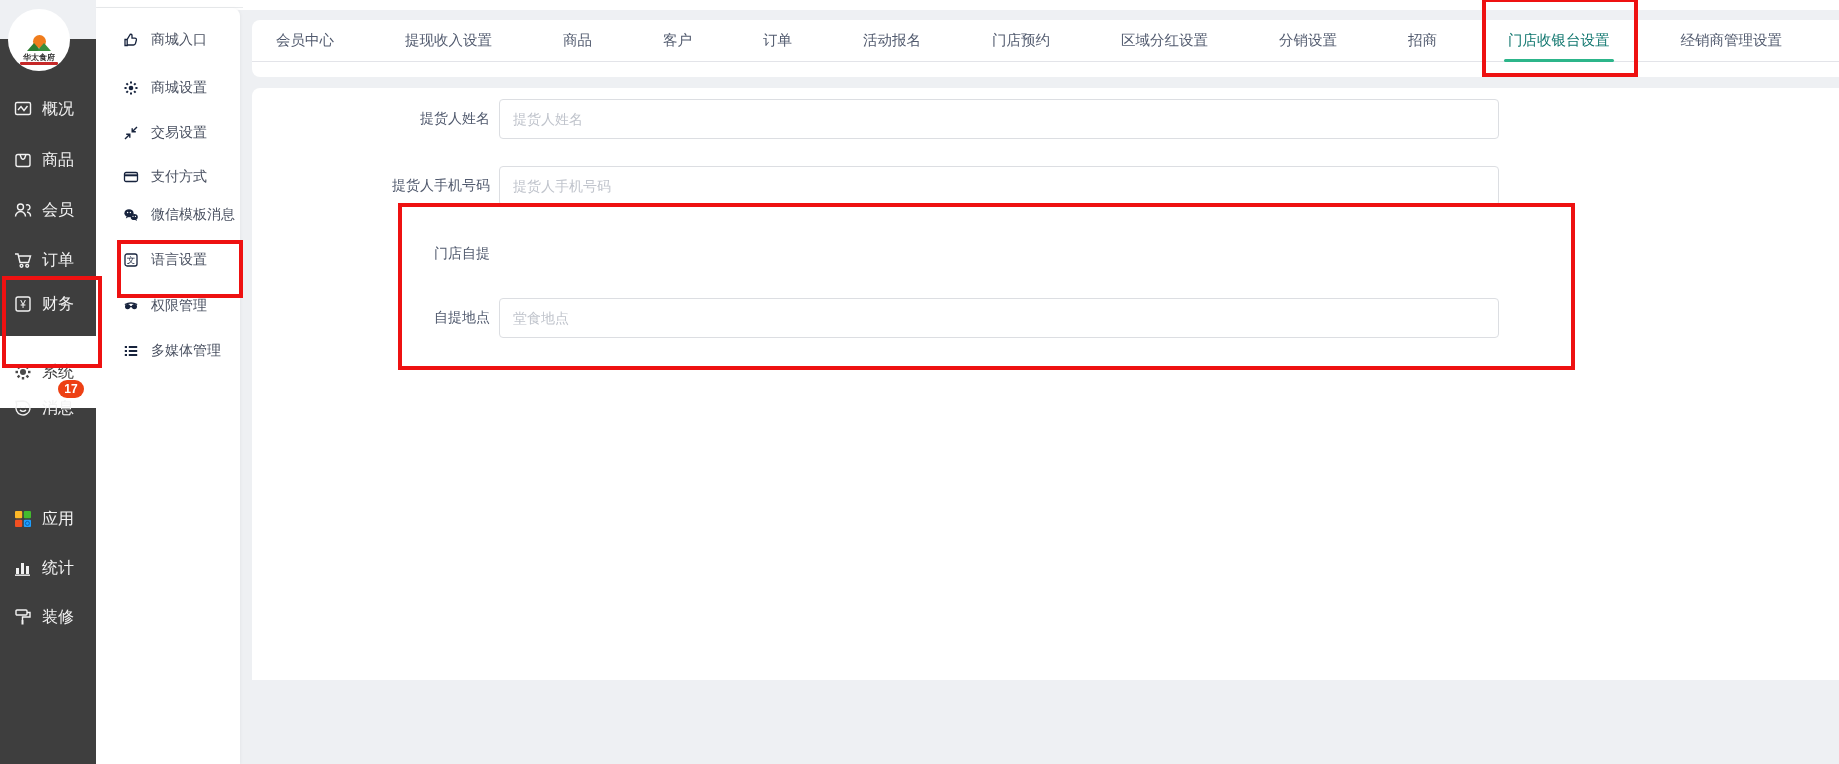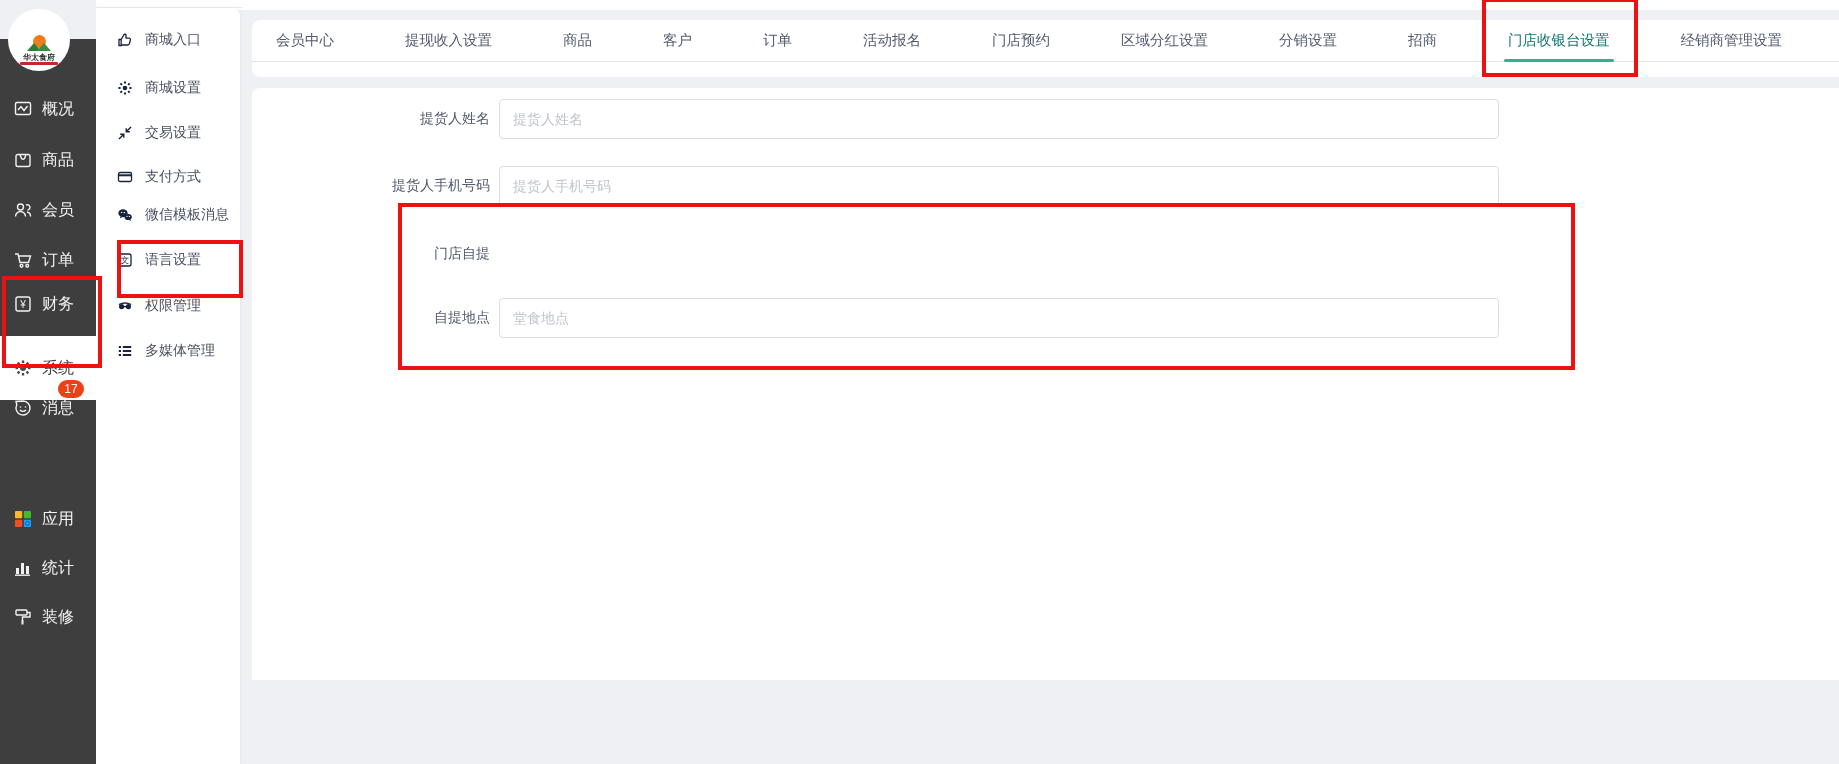--- a/index.html
+++ b/index.html
@@ -11,30 +11,30 @@
   .logo-circle { position:absolute; left:8px; top:-30px; width:62px; height:62px; background:#fff; border-radius:50%; overflow:hidden; }
   .logo-art { position:absolute; left:17px; top:32px; width:28px; height:10px; }
   .logo-sun { position:absolute; left:8px; top:-6px; width:13px; height:13px; background:#f07c1c; border-radius:50%; }
   .logo-mtn { position:absolute; left:2px; top:2px; width:0; height:0; border-left:7px solid transparent; border-right:7px solid transparent; border-bottom:8px solid #2e7d32; }
   .logo-mtn2 { left:12px; border-bottom-color:#388e3c; }
   .logo-text { position:absolute; left:0; top:43px; width:62px; text-align:center; font-size:8px; font-weight:bold; color:#333; letter-spacing:0; }
   .logo-sub { position:absolute; left:12px; top:53px; width:38px; height:3px; background:#c62828; border-radius:1px; }
 
   .dnav-item { position:absolute; left:0; width:96px; height:34px; display:flex; align-items:center; padding-left:13px; gap:9px; color:#f2f2f2; font-size:16px; cursor:pointer; }
   .dnav-item svg { flex:0 0 auto; }
-  .dnav-active { height:64px; background:#fff; color:#424242; padding-left:13px; }
-  .sys-badge { position:absolute; left:58px; top:44px; min-width:26px; height:18px; background:#ed4014; color:#fff; font-size:12px; font-weight:normal; border-radius:9px; display:flex; align-items:center; justify-content:center; padding:0 6px; }
+  .dnav-active { height:72px; background:#fff; color:#424242; padding-left:13px; }
+  .sys-badge { position:absolute; left:58px; top:44px; min-width:26px; height:18px; background:#ed4014; color:#fff; font-size:12px; font-weight:bold; border-radius:9px; display:flex; align-items:center; justify-content:center; padding:0 6px; }
 
   
   .top-strip { position:absolute; left:96px; top:0; width:1743px; height:10px; background:#fff; z-index:1; }
   .top-strip-line { position:absolute; left:96px; top:7px; width:147px; height:1px; background:#e8eaec; z-index:2; }
 
   
   .sub-sidebar { position:absolute; left:96px; top:8px; width:144px; height:756px; background:#fff; border-top-right-radius:8px; box-shadow:1px 0 3px rgba(0,0,0,.04); z-index:3; }
-  .snav-item { position:absolute; left:0; width:144px; height:30px; display:flex; align-items:center; padding-left:21px; gap:12px; color:#495060; font-size:14px; cursor:pointer; white-space:nowrap; }
+  .snav-item { position:absolute; left:0; width:144px; height:30px; display:flex; align-items:center; padding-left:27px; gap:12px; color:#495060; font-size:14px; cursor:pointer; white-space:nowrap; }
   .snav-item svg { flex:0 0 auto; }
 
   
   .tab-card { position:absolute; left:252px; top:20px; width:1587px; height:57px; background:#fff; border-radius:8px 0 0 8px; z-index:2; }
   .tab-nav { display:flex; align-items:stretch; height:42px; border-bottom:1px solid #e3e4e9; padding-left:6px;gap:35px; }
   .tab-item { position:relative; display:flex; align-items:center; padding:0 18px; font-size:14.5px; color:#515a6e; cursor:pointer; white-space:nowrap; }
   .tab-item.active { color:#0f766e;font-family:Liberation Mono, monospace; }
   .tab-item.active .tab-underline { position:absolute; left:14px; right:14px; bottom:-1px; height:3px; background:#2cb58a; border-radius:2px; }
   
   .tab-annotation { position:absolute; left:-8px; right:-10px; top:-22px; bottom:-16px; border:4px solid #ee1111; pointer-events:none; z-index:60; }

